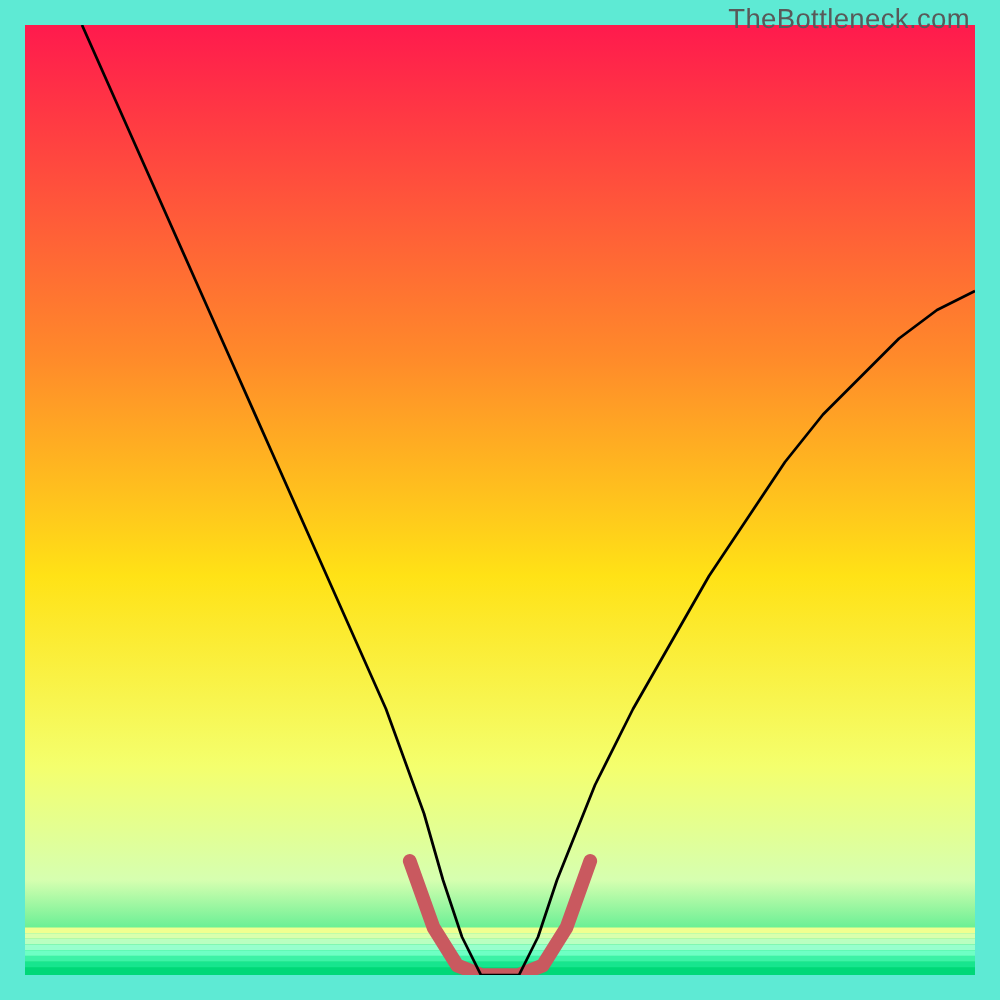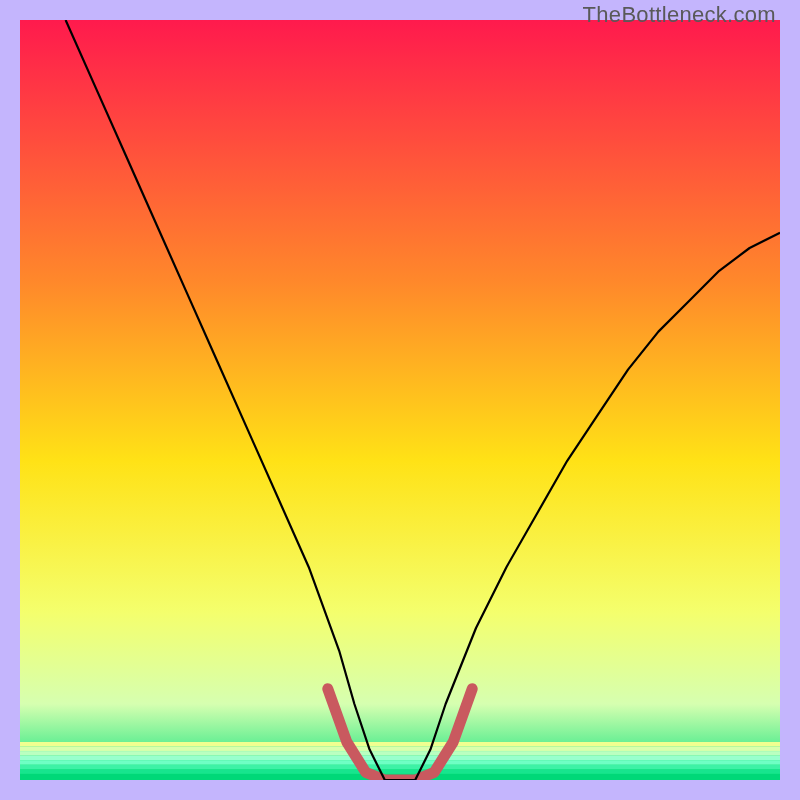--- a/index.html
+++ b/index.html
@@ -7,21 +7,21 @@
     padding: 0;
     width: 800px;
     height: 800px;
     overflow: hidden;
     background: #000;
     font-family: Arial, Helvetica, sans-serif;
   }
   .frame {
     position: absolute;
     inset: 0;
-    background: #c4b5fd;
+    background: #5eead4;
   }
   .plot {
     position: absolute;
     left: 20px;
     top: 20px;
     width: 760px;
     height: 760px;
     overflow: hidden;
   }
   .watermark {

